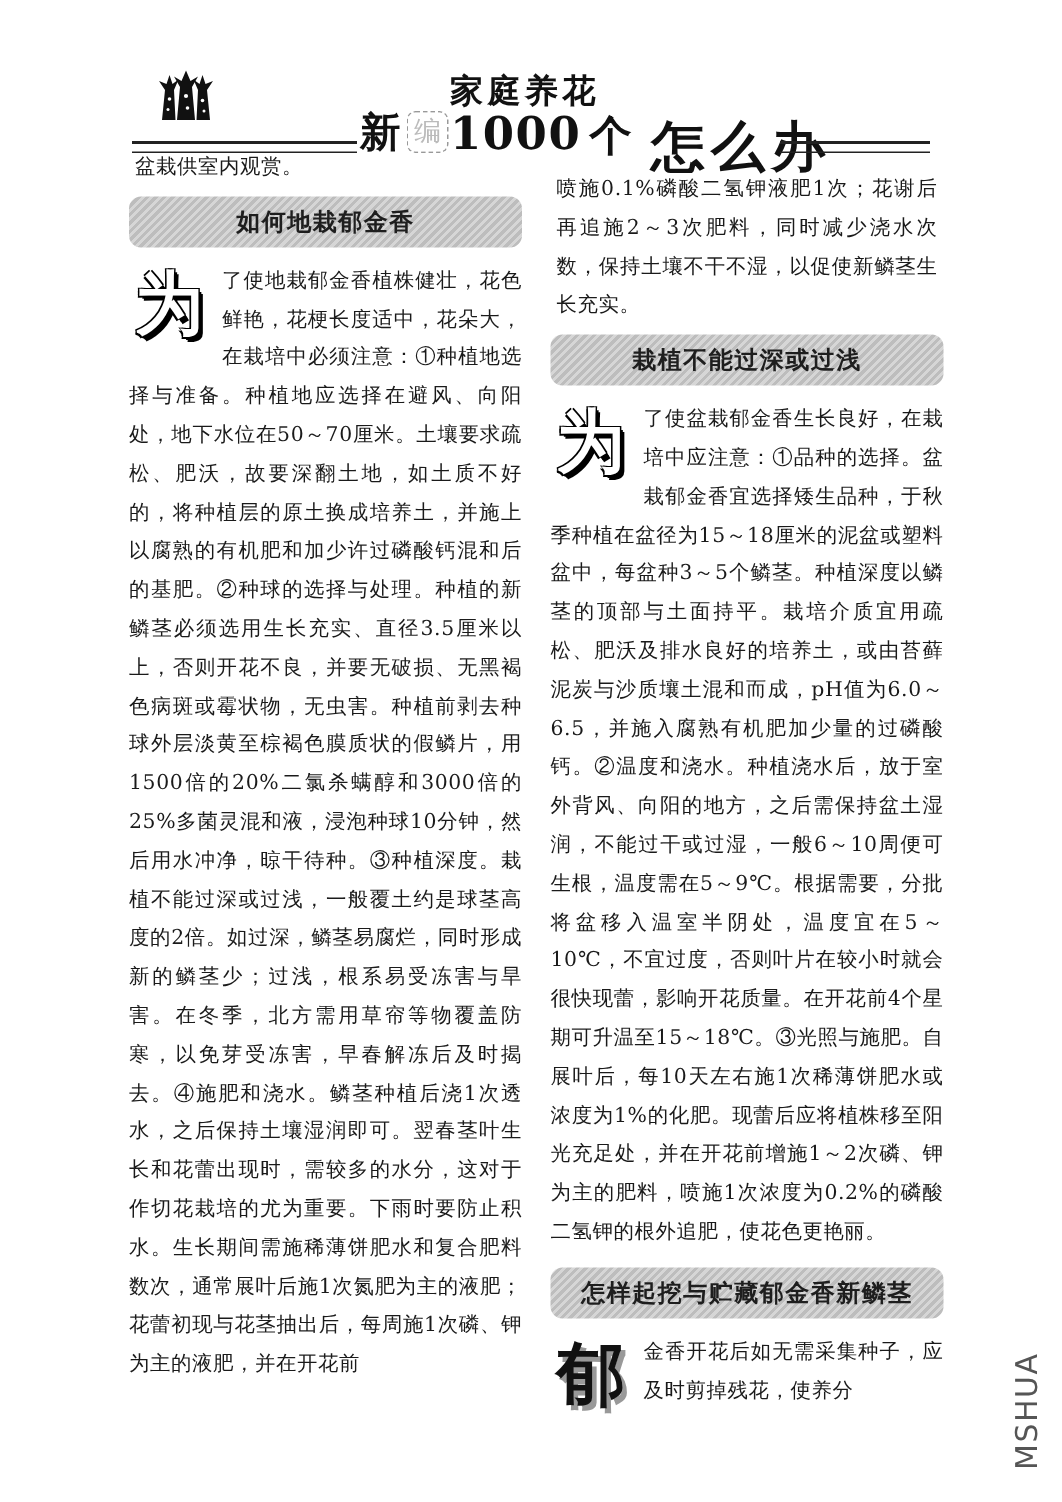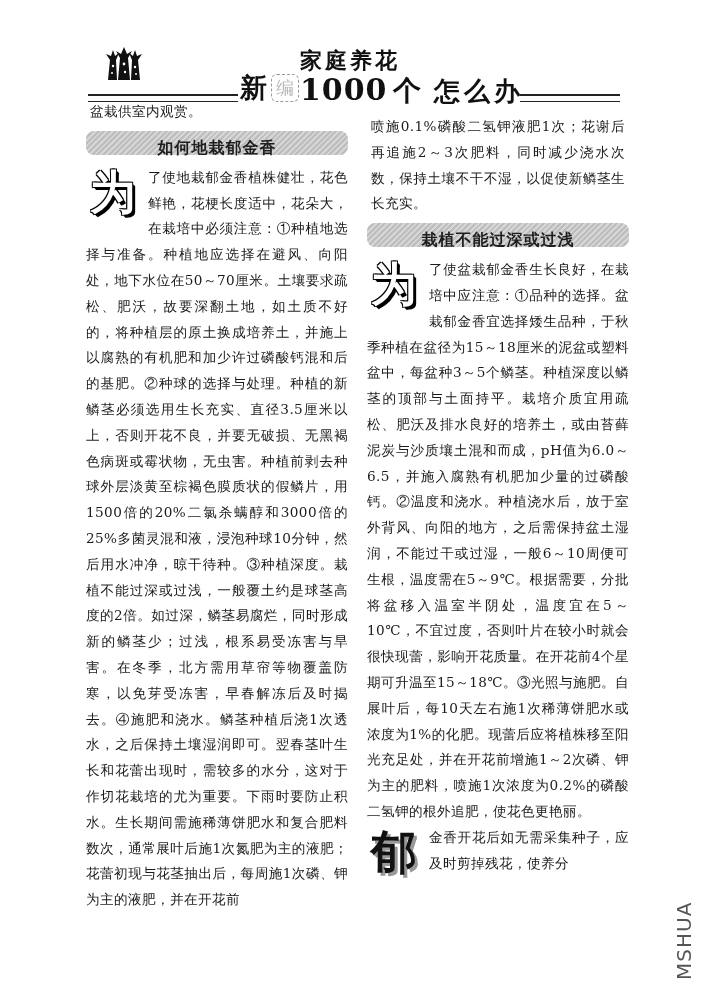--- a/index.html
+++ b/index.html
@@ -10,28 +10,28 @@
   }
   .header { position: absolute; left: 88px; top: 44px; width: 540px; height: 60px; }
   .logo { position: absolute; left: 14px; top: 2px; width: 44px; height: 36px; }
   .rule-left { position: absolute; left: 0; top: 50px; width: 150px; height: 5px; border-top: 2px solid #222; border-bottom: 1px solid #222; }
   .rule-right { position: absolute; left: 432px; top: 50px; width: 100px; height: 5px; border-top: 2px solid #222; border-bottom: 1px solid #222; }
   .title-xin { position: absolute; left: 152px; top: 26px; font-family: "DejaVu Sans", sans-serif; font-weight: bold; font-size: 27px; color: #111; }
   .title-bian { position: absolute; left: 183px; top: 30px; width: 26px; height: 26px; border: 1px dashed #999; border-radius: 6px; font-size: 18px; color: #bbb; text-align: center; line-height: 26px; font-family: "DejaVu Sans", sans-serif; }
   .title-top { position: absolute; left: 212px; top: 2px; font-family: "DejaVu Sans", sans-serif; font-weight: bold; font-size: 22px; letter-spacing: 3px; color: #111; text-align: right; }
   .title-1000 { position: absolute; left: 212px; top: 28px; font-family: "DejaVu Serif", serif; font-weight: bold; font-size: 30px; color: #111; letter-spacing: 1px; }
   .title-ge { position: absolute; left: 305px; top: 28px; font-family: "DejaVu Sans", sans-serif; font-weight: bold; font-size: 28px; color: #111; }
-  .title-how { position: absolute; left: 346px; top: 30px; font-family: "DejaVu Serif", serif; font-weight: bold; font-size: 26px; letter-spacing: 4px; color: #111; }
+  .title-how { position: absolute; left: 346px; top: 30px; font-family: "DejaVu Serif", serif; font-weight: bold; font-size: 36px; letter-spacing: 4px; color: #111; }
 
   .col { position: absolute; width: 262px; font-size: 13.6px; line-height: 25.8px; text-align: justify; letter-spacing: 0.4px; }
   .col-left { left: 86px; top: 95px; }
   .col-right { left: 367px; top: 110px; }
   .para { margin: 4px; text-indent: 0; }
   .sec-head {
-    margin: 6px 0 10px 0; height: 24px; border-radius: 8px;
+    margin: 6px 0 10px 0; height: 34px; border-radius: 8px;
     background: repeating-linear-gradient(135deg, #bdbdbd 0px, #bdbdbd 2px, #d6d6d6 2px, #d6d6d6 4px);
     font-family: "DejaVu Sans", sans-serif; font-weight: bold; font-size: 16px;
     text-align: center; line-height: 34px; color: #1e1e1e; letter-spacing: 1px;
   }
   .dropcap {
     float: left; width: 54px; height: 50px; margin: 2px 8px 0 0;
     font-family: "DejaVu Sans", sans-serif; font-weight: bold; font-size: 46px; line-height: 50px;
     color: #fff; text-shadow: 2px 2px 0 #000, -1px -1px 0 #000, 1px -1px 0 #000, -1px 1px 0 #000, 3px 3px 0 #000;
     text-align: center;
   }
@@ -79,19 +79,20 @@
   </div>
 </div>
 
 <div class="col col-right">
   <p class="para">喷施0.1%磷酸二氢钾液肥1次；花谢后再追施2～3次肥料，同时减少浇水次数，保持土壤不干不湿，以促使新鳞茎生长充实。</p>
   <div class="sec-head">栽植不能过深或过浅</div>
   <div>
     <span class="dropcap">为</span>
     <span>了使盆栽郁金香生长良好，在栽培中应注意：①品种的选择。盆栽郁金香宜选择矮生品种，于秋季种植在盆径为15～18厘米的泥盆或塑料盆中，每盆种3～5个鳞茎。种植深度以鳞茎的顶部与土面持平。栽培介质宜用疏松、肥沃及排水良好的培养土，或由苔藓泥炭与沙质壤土混和而成，pH值为6.0～6.5，并施入腐熟有机肥加少量的过磷酸钙。②温度和浇水。种植浇水后，放于室外背风、向阳的地方，之后需保持盆土湿润，不能过干或过湿，一般6～10周便可生根，温度需在5～9℃。根据需要，分批将盆移入温室半阴处，温度宜在5～10℃，不宜过度，否则叶片在较小时就会很快现蕾，影响开花质量。在开花前4个星期可升温至15～18℃。③光照与施肥。自展叶后，每10天左右施1次稀薄饼肥水或浓度为1%的化肥。现蕾后应将植株移至阳光充足处，并在开花前增施1～2次磷、钾为主的肥料，喷施1次浓度为0.2%的磷酸二氢钾的根外追肥，使花色更艳丽。</span>
   </div>
+  <div class="sec-head" style="margin-top:10px;">怎样起挖与贮藏郁金香新鳞茎</div>
   <div>
     <span class="dropcap black">郁</span>
     <span>金香开花后如无需采集种子，应及时剪掉残花，使养分</span>
   </div>
 </div>
 
 <div class="watermark">MSHUA</div>
 
 </body></html>

